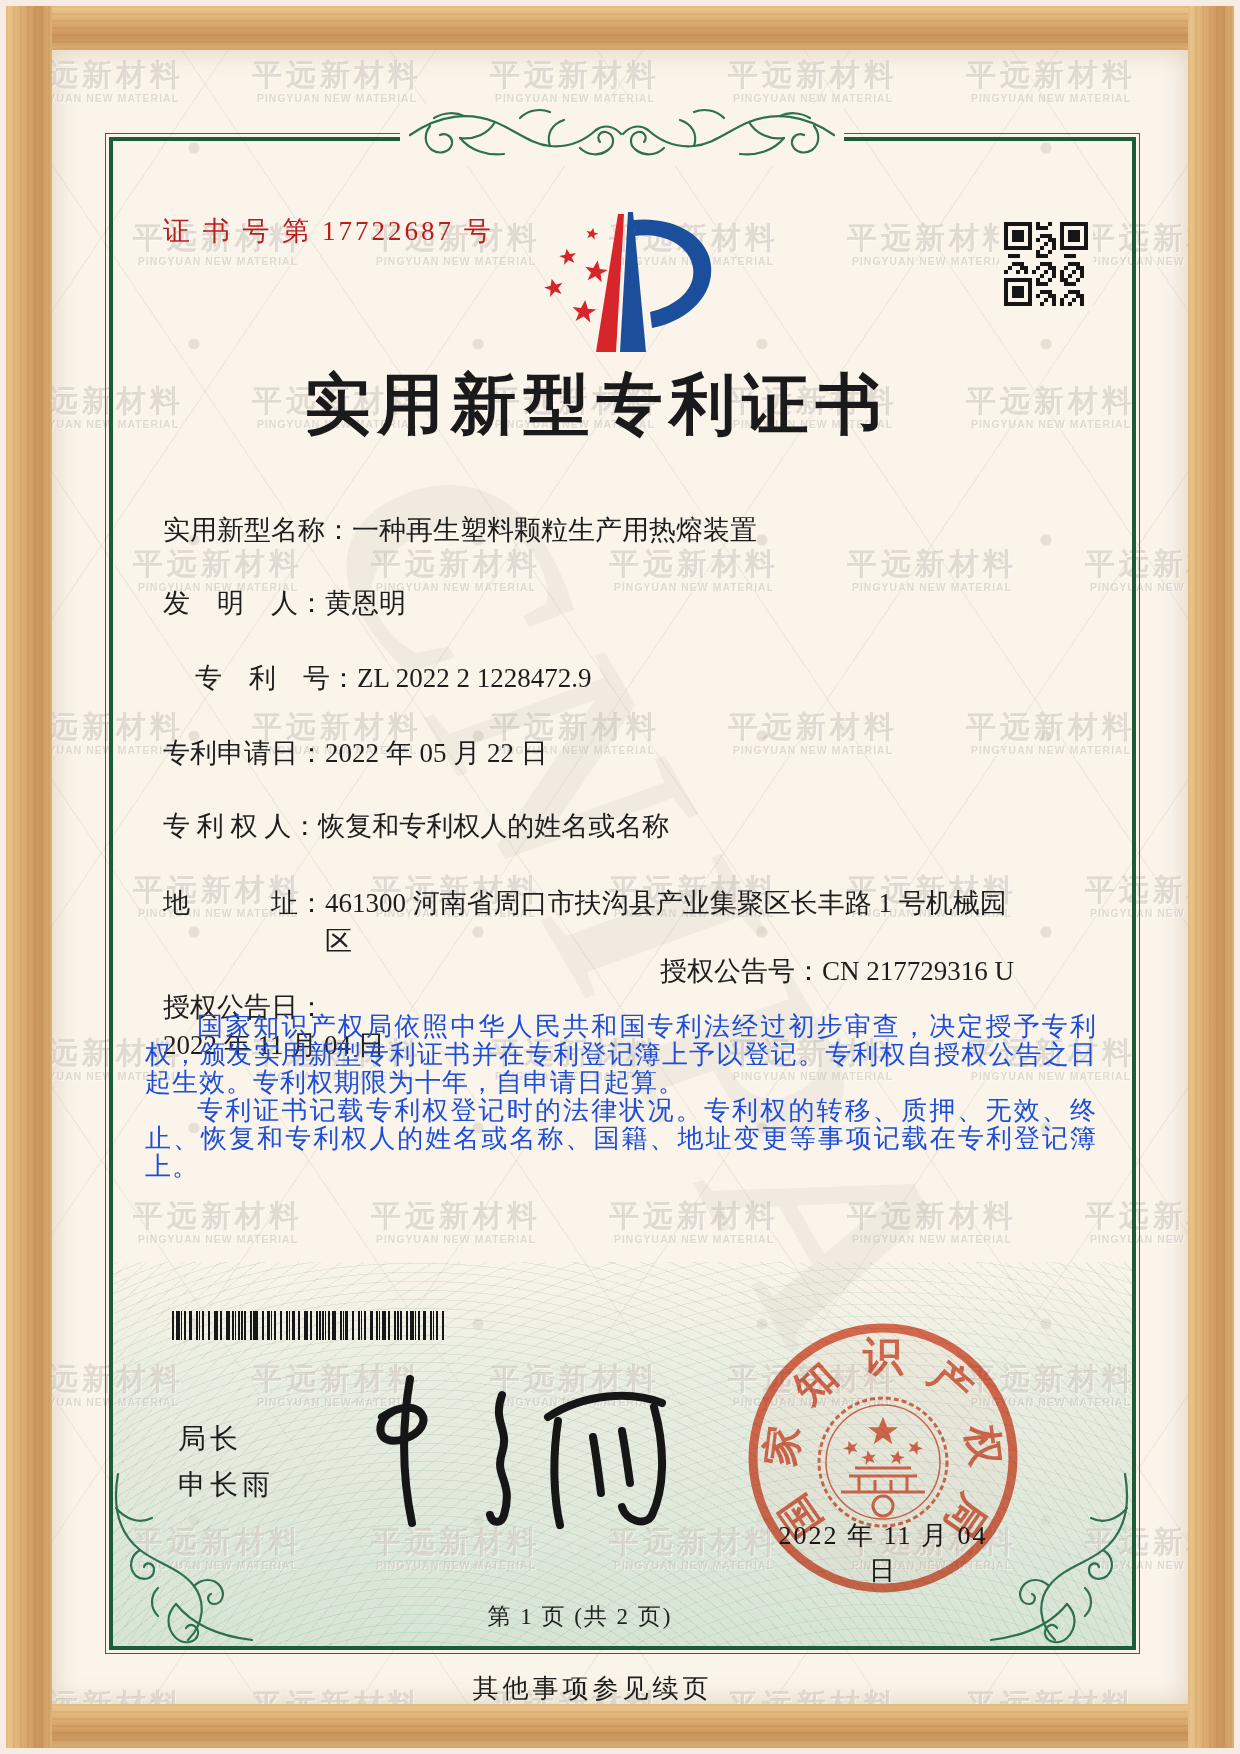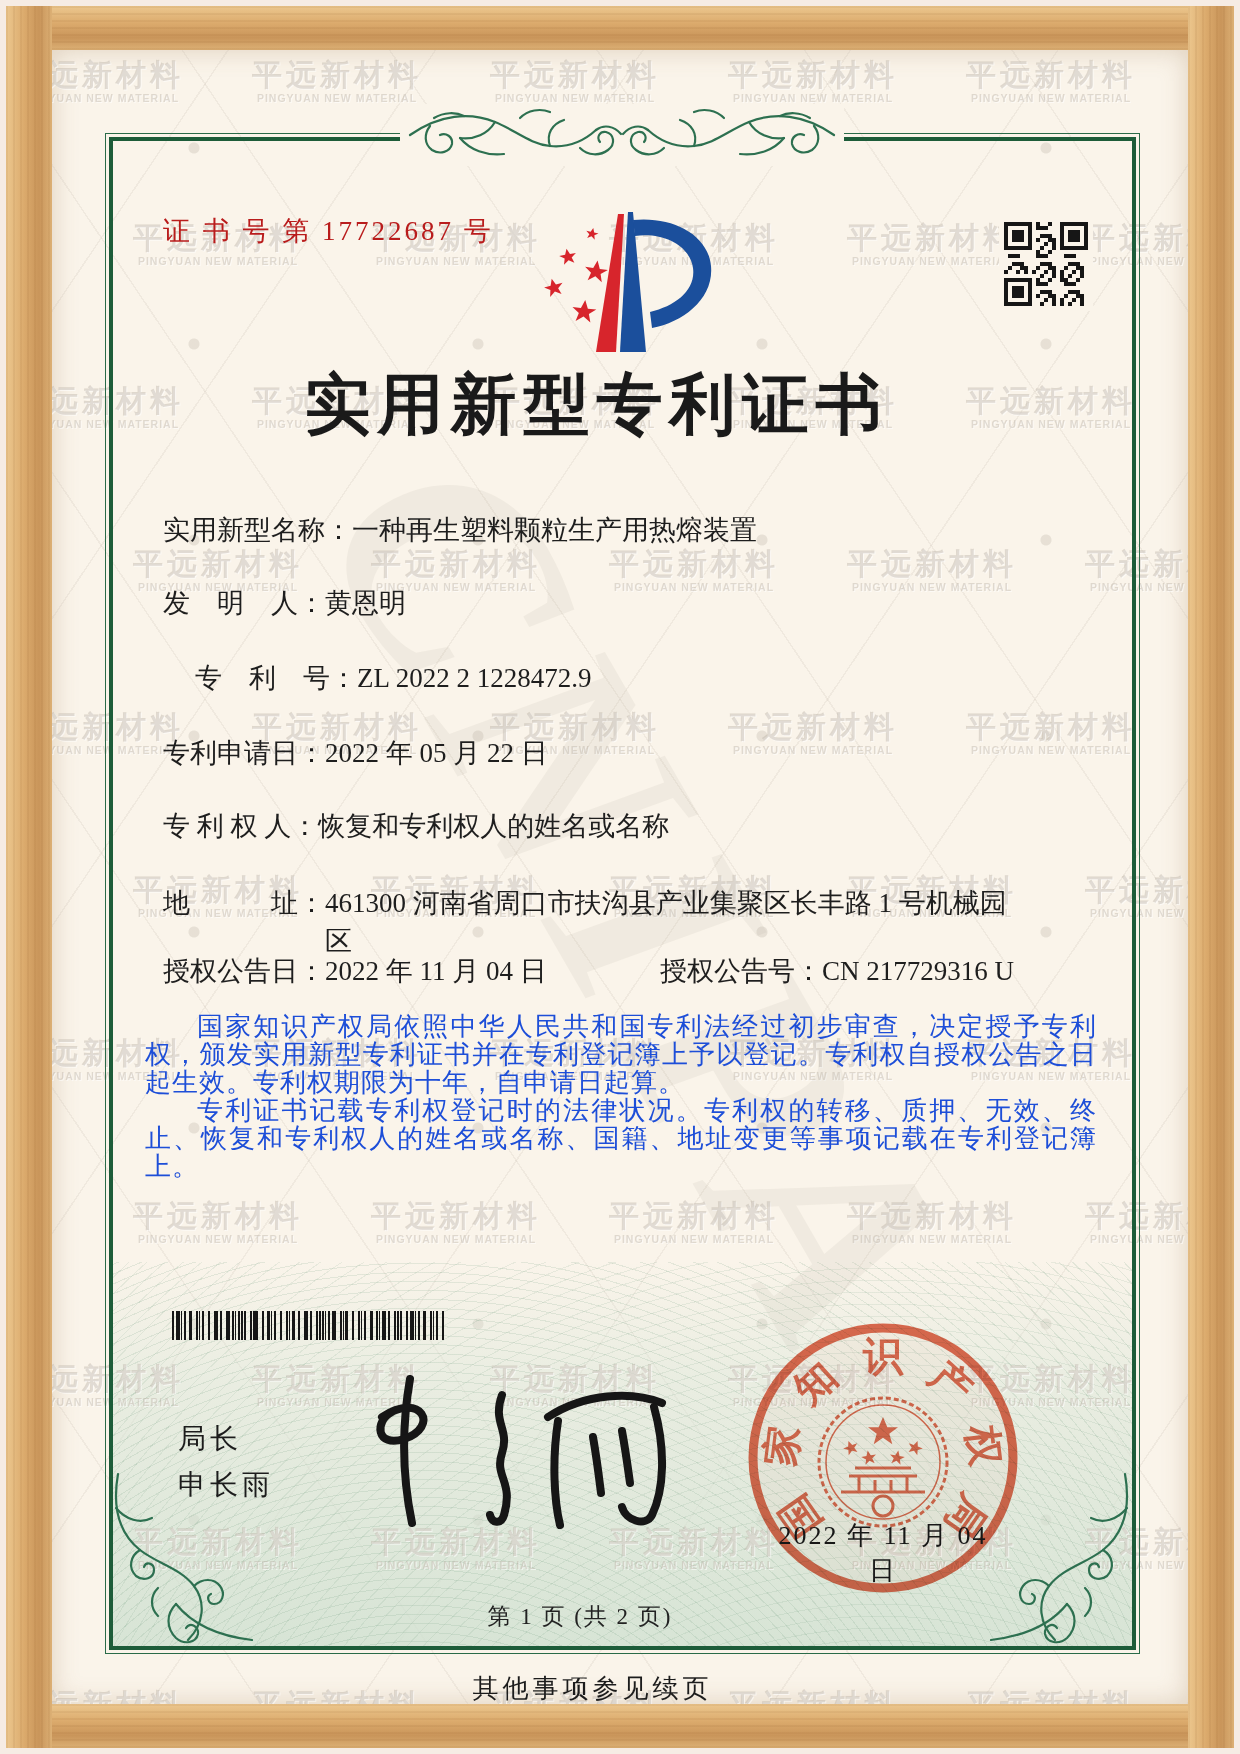--- a/index.html
+++ b/index.html
@@ -55,21 +55,21 @@
   .cert-no{position:absolute;left:163px;top:213px;z-index:6;font-size:27px;color:#b91c1c;letter-spacing:3px;}
   .logo{position:absolute;left:512px;top:182px;width:218px;height:178px;z-index:6;}
   .qr{position:absolute;left:999px;top:217px;width:94px;height:94px;z-index:6;}
   .title{position:absolute;left:80px;top:360px;width:1033px;z-index:6;text-align:center;
     font-size:66px;font-weight:bold;color:#1a1a1a;letter-spacing:7px;}
   .field-row{position:absolute;left:163px;z-index:6;display:flex;font-size:27px;color:#1e1e1e;line-height:38px;}
   .field-row .lbl{white-space:pre;}
   .field-row .val{max-width:705px;}
   .row-name{top:511px;} .row-inventor{top:584px;} .row-patno{top:659px;margin-left:32px;}
   .row-filing{top:734px;} .row-patentee{top:807px;} .row-address{top:865px;margin-top:19px;}
-  .row-grantdate{top:952px;} .row-grantno{top:952px;left:660px;}
+  .row-grantdate{top:988px;flex-direction:column;} .row-grantno{top:952px;left:660px;}
   .body-text{position:absolute;left:145px;top:1013px;width:952px;z-index:6;
     font-size:26px;color:#1d4ed8;line-height:28px;text-align:justify;letter-spacing:1px;}
   .body-text p{margin:0;text-indent:2em;}
   .barcode{position:absolute;left:172px;top:1311px;width:276px;height:29px;z-index:6;
     background-image:
       repeating-linear-gradient(90deg,#161616 0 2px,rgba(0,0,0,0) 2px 6px),
       repeating-linear-gradient(90deg,#161616 0 1px,rgba(0,0,0,0) 1px 9px),
       repeating-linear-gradient(90deg,rgba(0,0,0,0) 0 4px,#161616 4px 6px,rgba(0,0,0,0) 6px 13px);}
   .director-title{position:absolute;left:178px;top:1420px;z-index:6;font-size:28px;color:#1c1c1c;letter-spacing:4px;}
   .director-name{position:absolute;left:178px;top:1466px;z-index:6;font-size:28px;color:#1c1c1c;letter-spacing:4px;}

